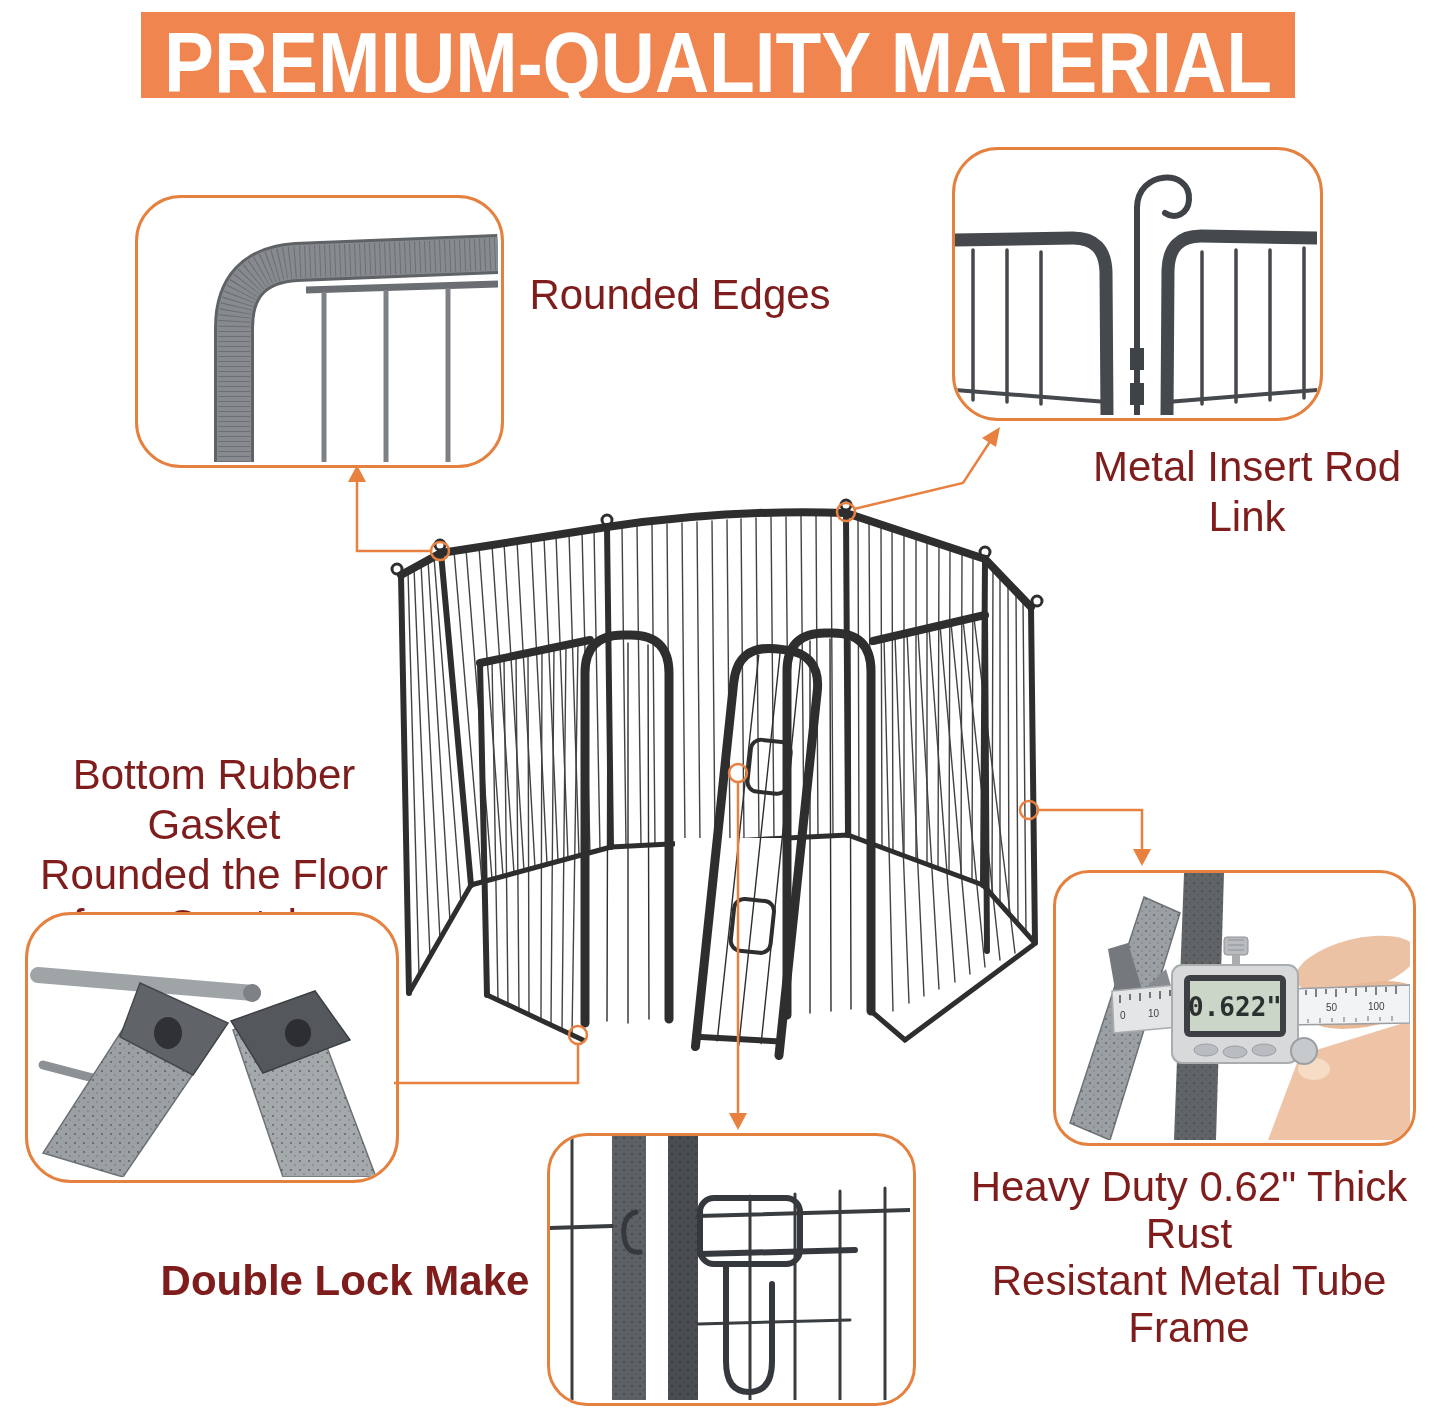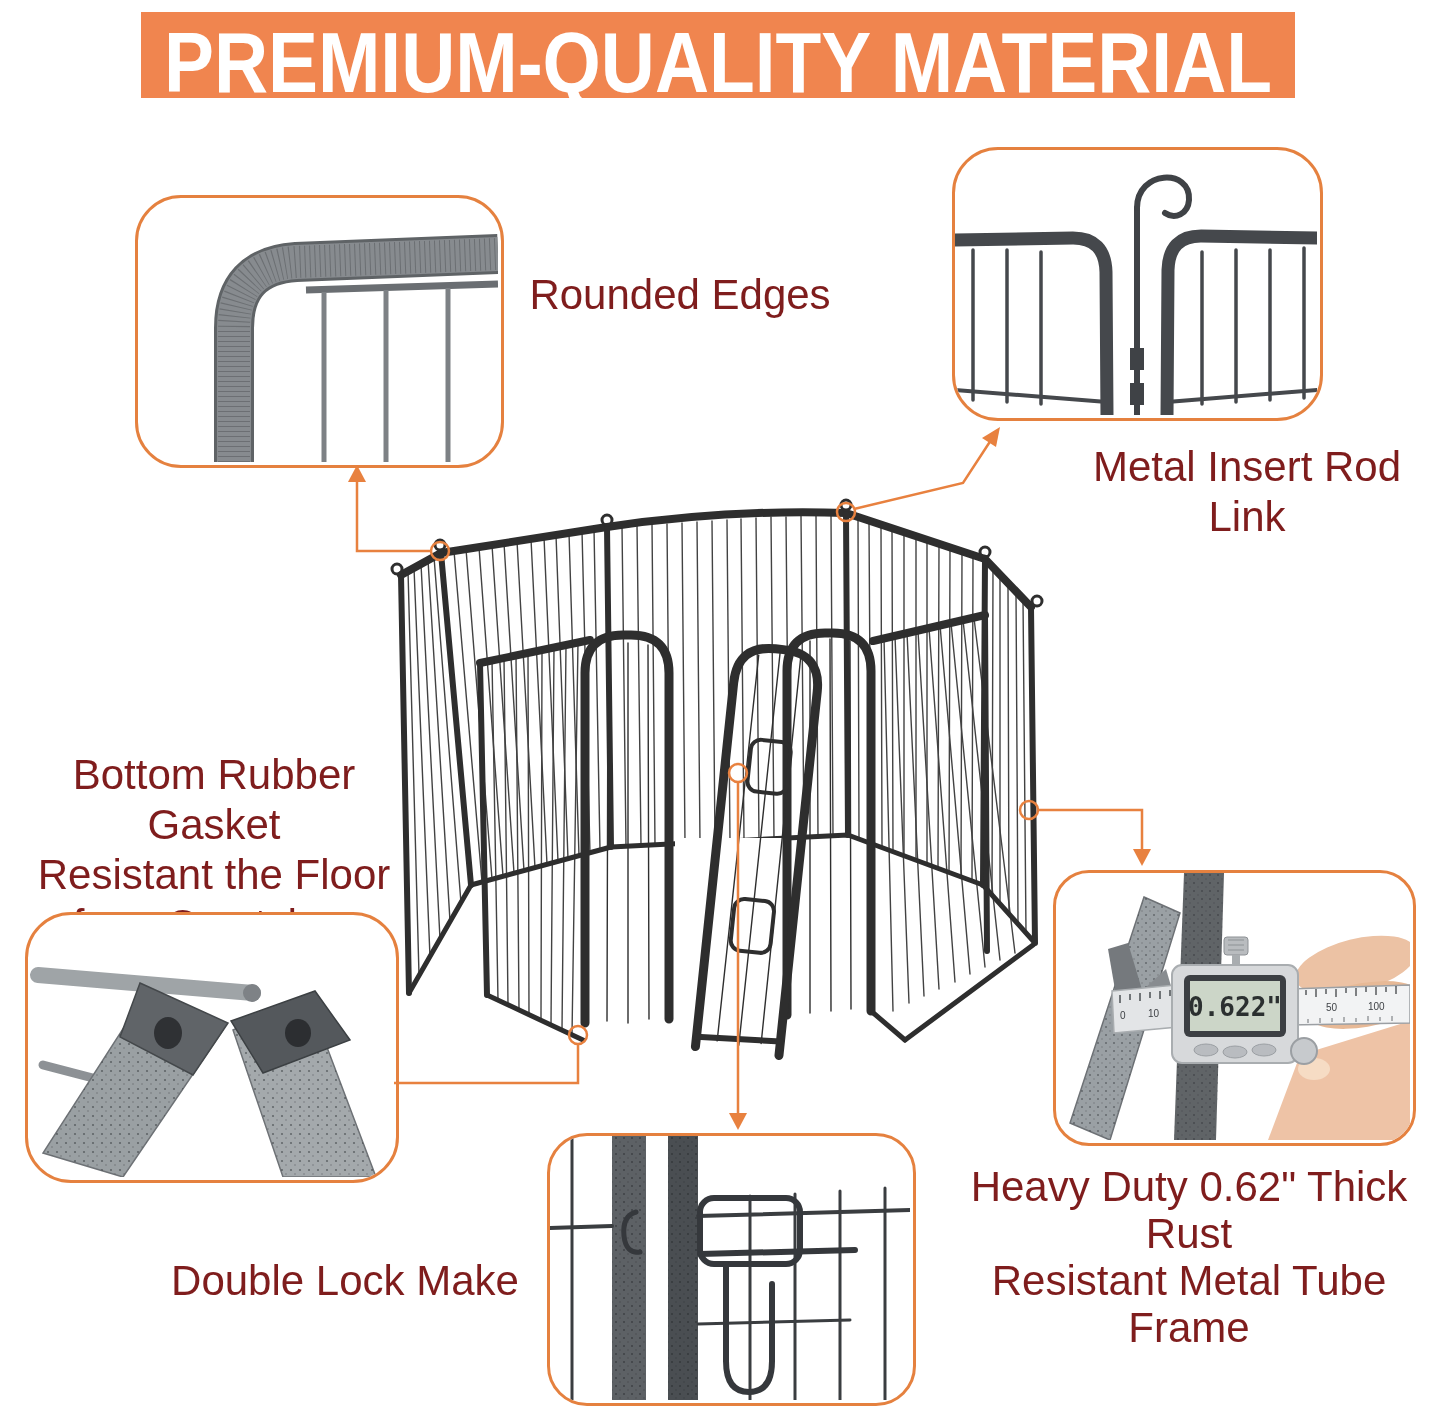--- a/index.html
+++ b/index.html
@@ -10,21 +10,21 @@
   .frame{position:absolute;border:3px solid #E5813F;background:#ffffff;overflow:hidden;}
   #c1{left:135px;top:195px;width:363px;height:267px;border-radius:46px;}
   #c2{left:952px;top:147px;width:365px;height:268px;border-radius:46px;}
   #c3{left:25px;top:912px;width:368px;height:265px;border-radius:46px;}
   #c4{left:547px;top:1133px;width:363px;height:267px;border-radius:40px;}
   #c5{left:1053px;top:870px;width:357px;height:270px;border-radius:36px;}
   .caption{position:absolute;color:#7f1d1d;font-size:42px;text-align:center;line-height:50px;}
   #t1{left:480px;top:270px;width:400px;}
   #t2{left:1052px;top:442px;width:390px;}
   #t3{left:16px;top:750px;width:396px;}
-  #t4{left:155px;top:1256px;width:380px;line-height:49px;}
+  #t4{left:155px;top:1256px;width:380px;line-height:49px;font-weight:bold;}
   #t5{left:940px;top:1163px;width:498px;line-height:47px;}
   #pen{left:383px;top:493px;}
   #connectors{left:0;top:0;pointer-events:none;}
   svg{display:block;}
 </style>
 </head>
 <body>
 
 <div id="canvas">
 
@@ -35,21 +35,21 @@
   </div>
 
   <div id="t1" class="caption">
     <div>Rounded Edges</div>
   </div>
   <div id="t2" class="caption">
     <div>Metal Insert Rod Link</div>
   </div>
   <div id="t3" class="caption">
     <div>Bottom Rubber Gasket</div>
-    <div>Resistant the Floor</div>
+    <div>Rounded the Floor</div>
     <div>from Scratches</div>
   </div>
   <div id="t4" class="caption">
     <div>Double Lock Make</div>
   </div>
   <div id="t5" class="caption">
     <div>Heavy Duty 0.62" Thick Rust</div>
     <div>Resistant Metal Tube Frame</div>
   </div>
 

